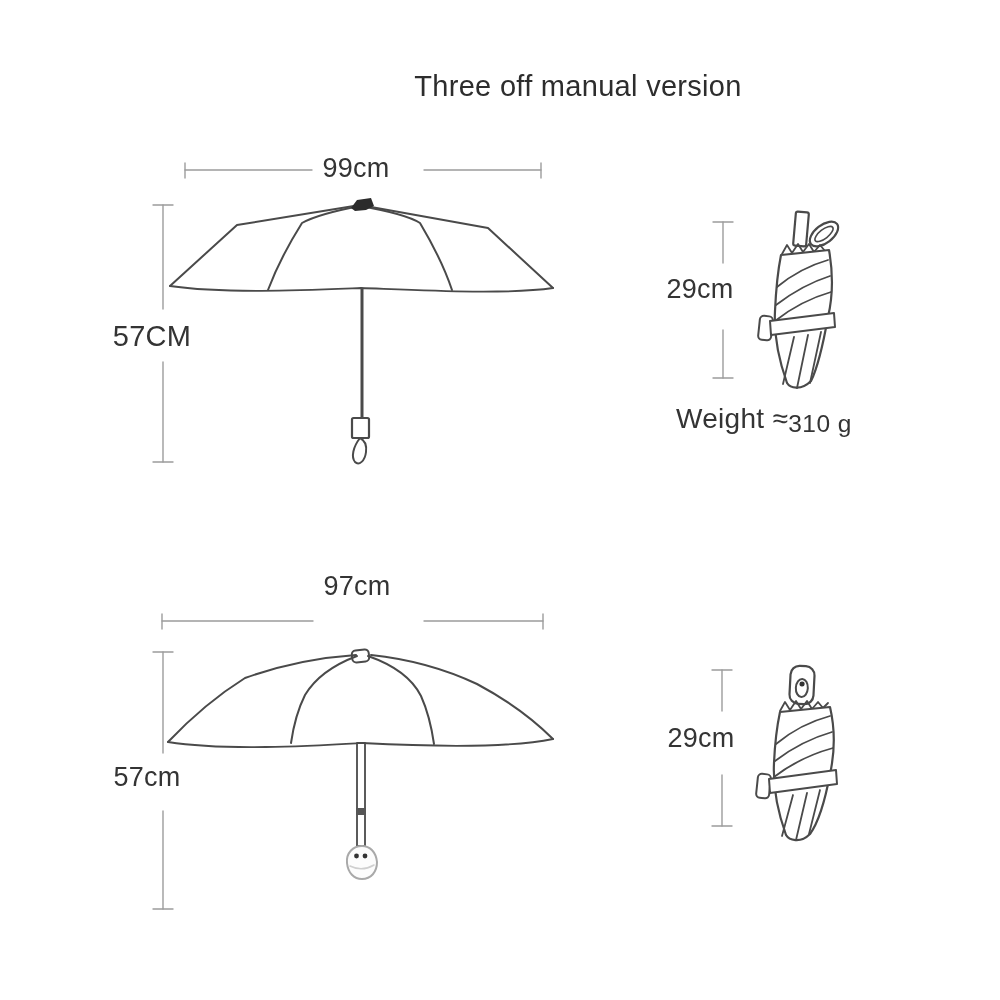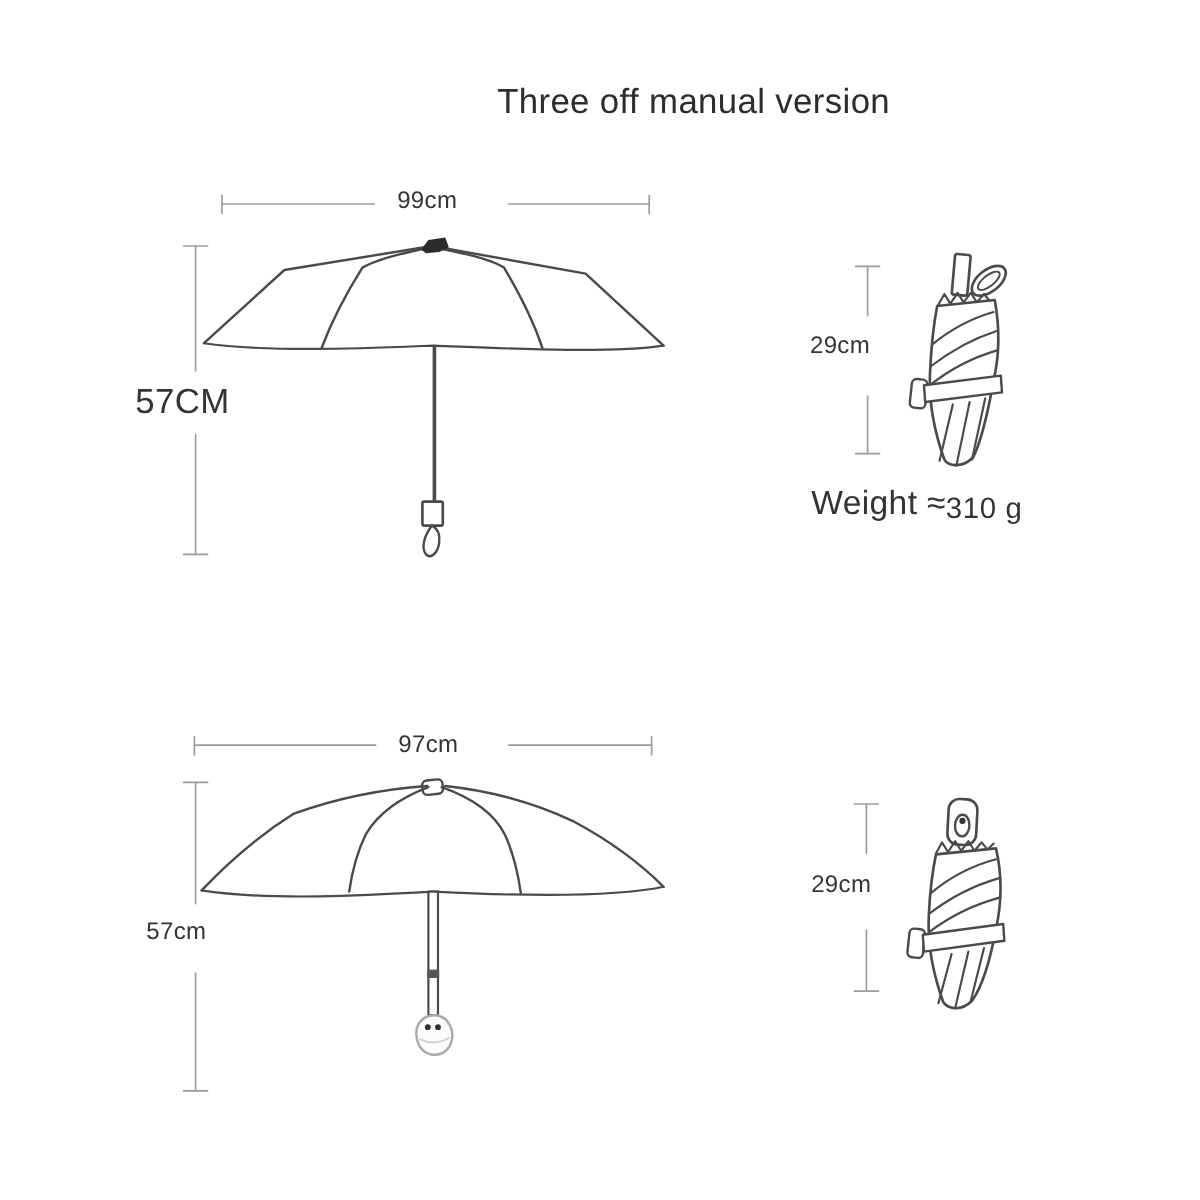--- a/index.html
+++ b/index.html
@@ -6,21 +6,21 @@
   .canvas{
     position:relative;width:1000px;height:968px;background:#ffffff;overflow:hidden;
     font-family:"Liberation Sans","DejaVu Sans",sans-serif;color:#333;border-radius:29px;
   }
   .artwork{position:absolute;inset:0;}
   .label{
     position:absolute;transform:translate(-50%,-50%);
     white-space:nowrap;color:#343434;letter-spacing:.3px;
   }
   .section-title{font-size:29px;color:#2d2d2d;}
-  .dim-label{font-size:20px;}
+  .dim-label{font-size:27px;}
   .dim-label.big{font-size:29px;}
   .weight-label{font-size:28px;text-align:right;}
   .weight-label .wt-value{font-size:24.5px;position:relative;top:4px;letter-spacing:.5px;}
 </style>
 </head>
 <body>
 
 <div class="canvas">
 
   <svg class="artwork" viewBox="0 0 1000 1000" width="1000" height="1000" fill="none" stroke-linecap="round" stroke-linejoin="round">
@@ -145,20 +145,20 @@
 
   <div class="label dim-label big" style="left:152px;top:336px">57CM</div>
 
   <div class="label dim-label" style="left:700px;top:289px">29cm</div>
 
   <div class="label weight-label" style="left:764px;top:419px">
     <span class="wt-prefix">Weight ≈</span><span class="wt-value">310 g</span>
   </div>
 
 
-  <div class="label dim-label" style="left:357px;top:621px">97cm</div>
+  <div class="label dim-label" style="left:357px;top:586px">97cm</div>
 
   <div class="label dim-label" style="left:147px;top:777px">57cm</div>
 
   <div class="label dim-label" style="left:701px;top:738px">29cm</div>
 
 
 </div>
 
 </body></html>

